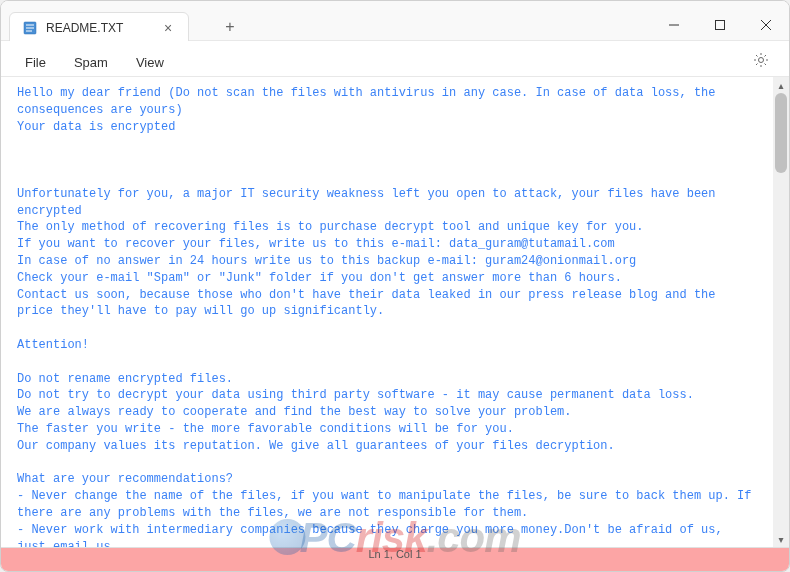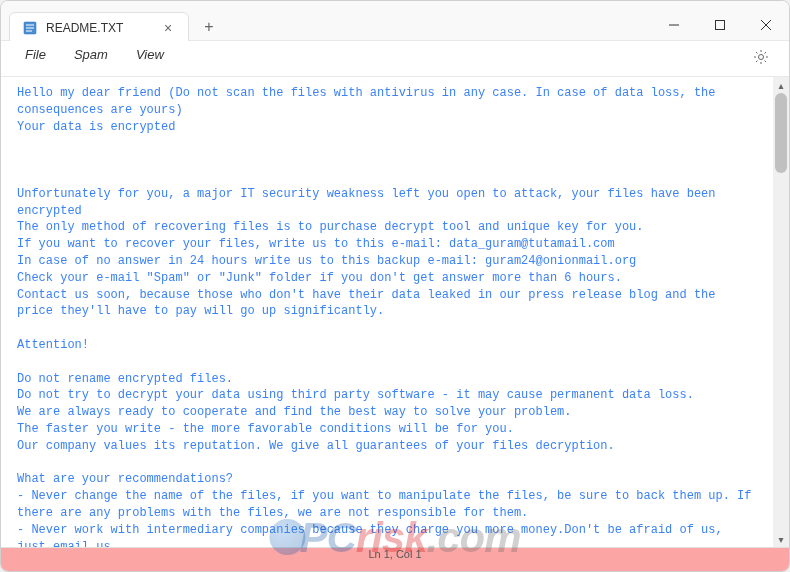--- a/index.html
+++ b/index.html
@@ -28,20 +28,21 @@
       overflow: hidden;
     }
     
     .titlebar {
       height: 40px;
       background: #f9f9f9;
       display: flex;
       align-items: center;
       padding: 9px 0 0 8px;
       border-bottom: 1px solid #e8e8e8;
+      gap: 21px;
     }
     
     .tab {
       display: flex;
       align-items: center;
       background: #ffffff;
       border: 1px solid #e0e0e0;
       border-radius: 6px 6px 0 0;
       padding: 6px 12px;
       height: 32px;
@@ -101,25 +102,24 @@
       align-items: center;
       justify-content: center;
       cursor: pointer;
       color: #333;
     }
     
     .menubar {
       height: 36px;
       background: #ffffff;
       display: flex;
-      align-items: flex-start;
+      align-items: flex-end;
       padding: 0 12px;
       border-bottom: 1px solid #e8e8e8;
       gap: 4px;
-      font-style: italic;
     }
     
     .menu-item {
       padding: 6px 12px;
       font-size: 13px;
       color: #333;
       cursor: pointer;
       border-radius: 4px;
     }
     

